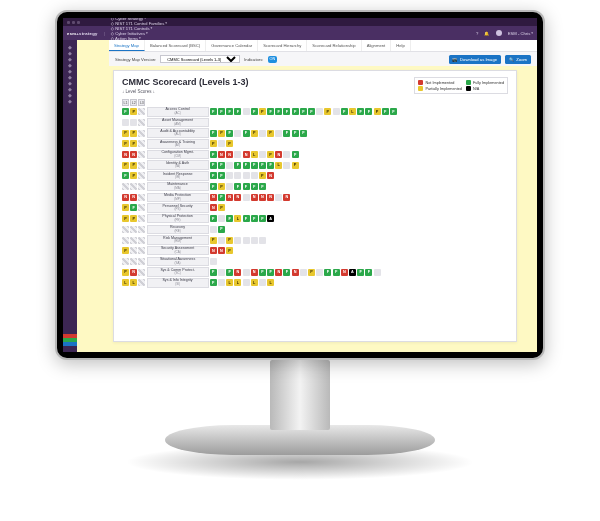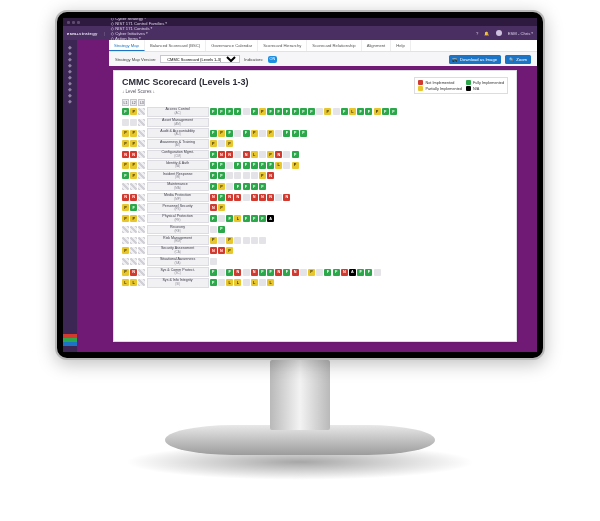--- a/index.html
+++ b/index.html
@@ -25,21 +25,21 @@
   .menubar .mitm { display:flex; align-items:center; gap:1px; opacity:.92;}
   .menubar .spacer { flex:1; }
   .menubar .avatar { width:6px; height:6px; border-radius:50%; background:#cfc2df; }
   .caret { font-size:3.5px; opacity:.8; }
 
   .leftrail { position:absolute; left:0; top:22px; bottom:0; width:14px; background:#3c2653; display:flex; flex-direction:column; align-items:center; padding-top:4px; gap:5px;}
   .leftrail .ricon { width:6px; height:6px; opacity:.55; color:#d6cbe4; font-size:5px; text-align:center; line-height:6px;}
   .leftrail .status-stack{ margin-top:auto; margin-bottom:6px; display:flex; flex-direction:column; width:100%;}
   .leftrail .status-stack span{ height:4px;}
 
-  .workspace { position:absolute; left:14px; right:0; top:22px; bottom:0; background:#701a75; overflow:hidden;padding-left:32px;}
+  .workspace { position:absolute; left:14px; right:0; top:22px; bottom:0; background:#fef9c3; overflow:hidden;padding-left:32px;}
   .tabs { height:12px; background:#fff; border-bottom:1px solid #e1e1e6; display:flex; font-size:4.2px; color:#555; }
   .tabs .tab { padding:0 5px; display:flex; align-items:center; border-right:1px solid #eee; }
   .tabs .tab.active { color:#1b74c5; border-bottom:1.5px solid #1b74c5; }
 
   .toolbar { height:14px; display:flex; align-items:center; font-size:4.2px; color:#444; padding:0 6px; gap:4px; background:#f6f6f8;}
   .toolbar select{ font-size:4.0px; height:8px; border:1px solid #c7c7cf; background:#fff; padding:0 2px; width:80px;}
   .toolbar .pill { background:#1e8fe0; color:#fff; border-radius:2px; padding:0 2px; height:7px; line-height:7px; font-size:3.8px;}
   .toolbar .spacer{flex:1;}
   .toolbar .btn { background:#1b74c5; color:#fff; border-radius:1.5px; padding:0 4px; height:9px; display:flex; align-items:center; gap:2px; cursor:pointer;}
 

